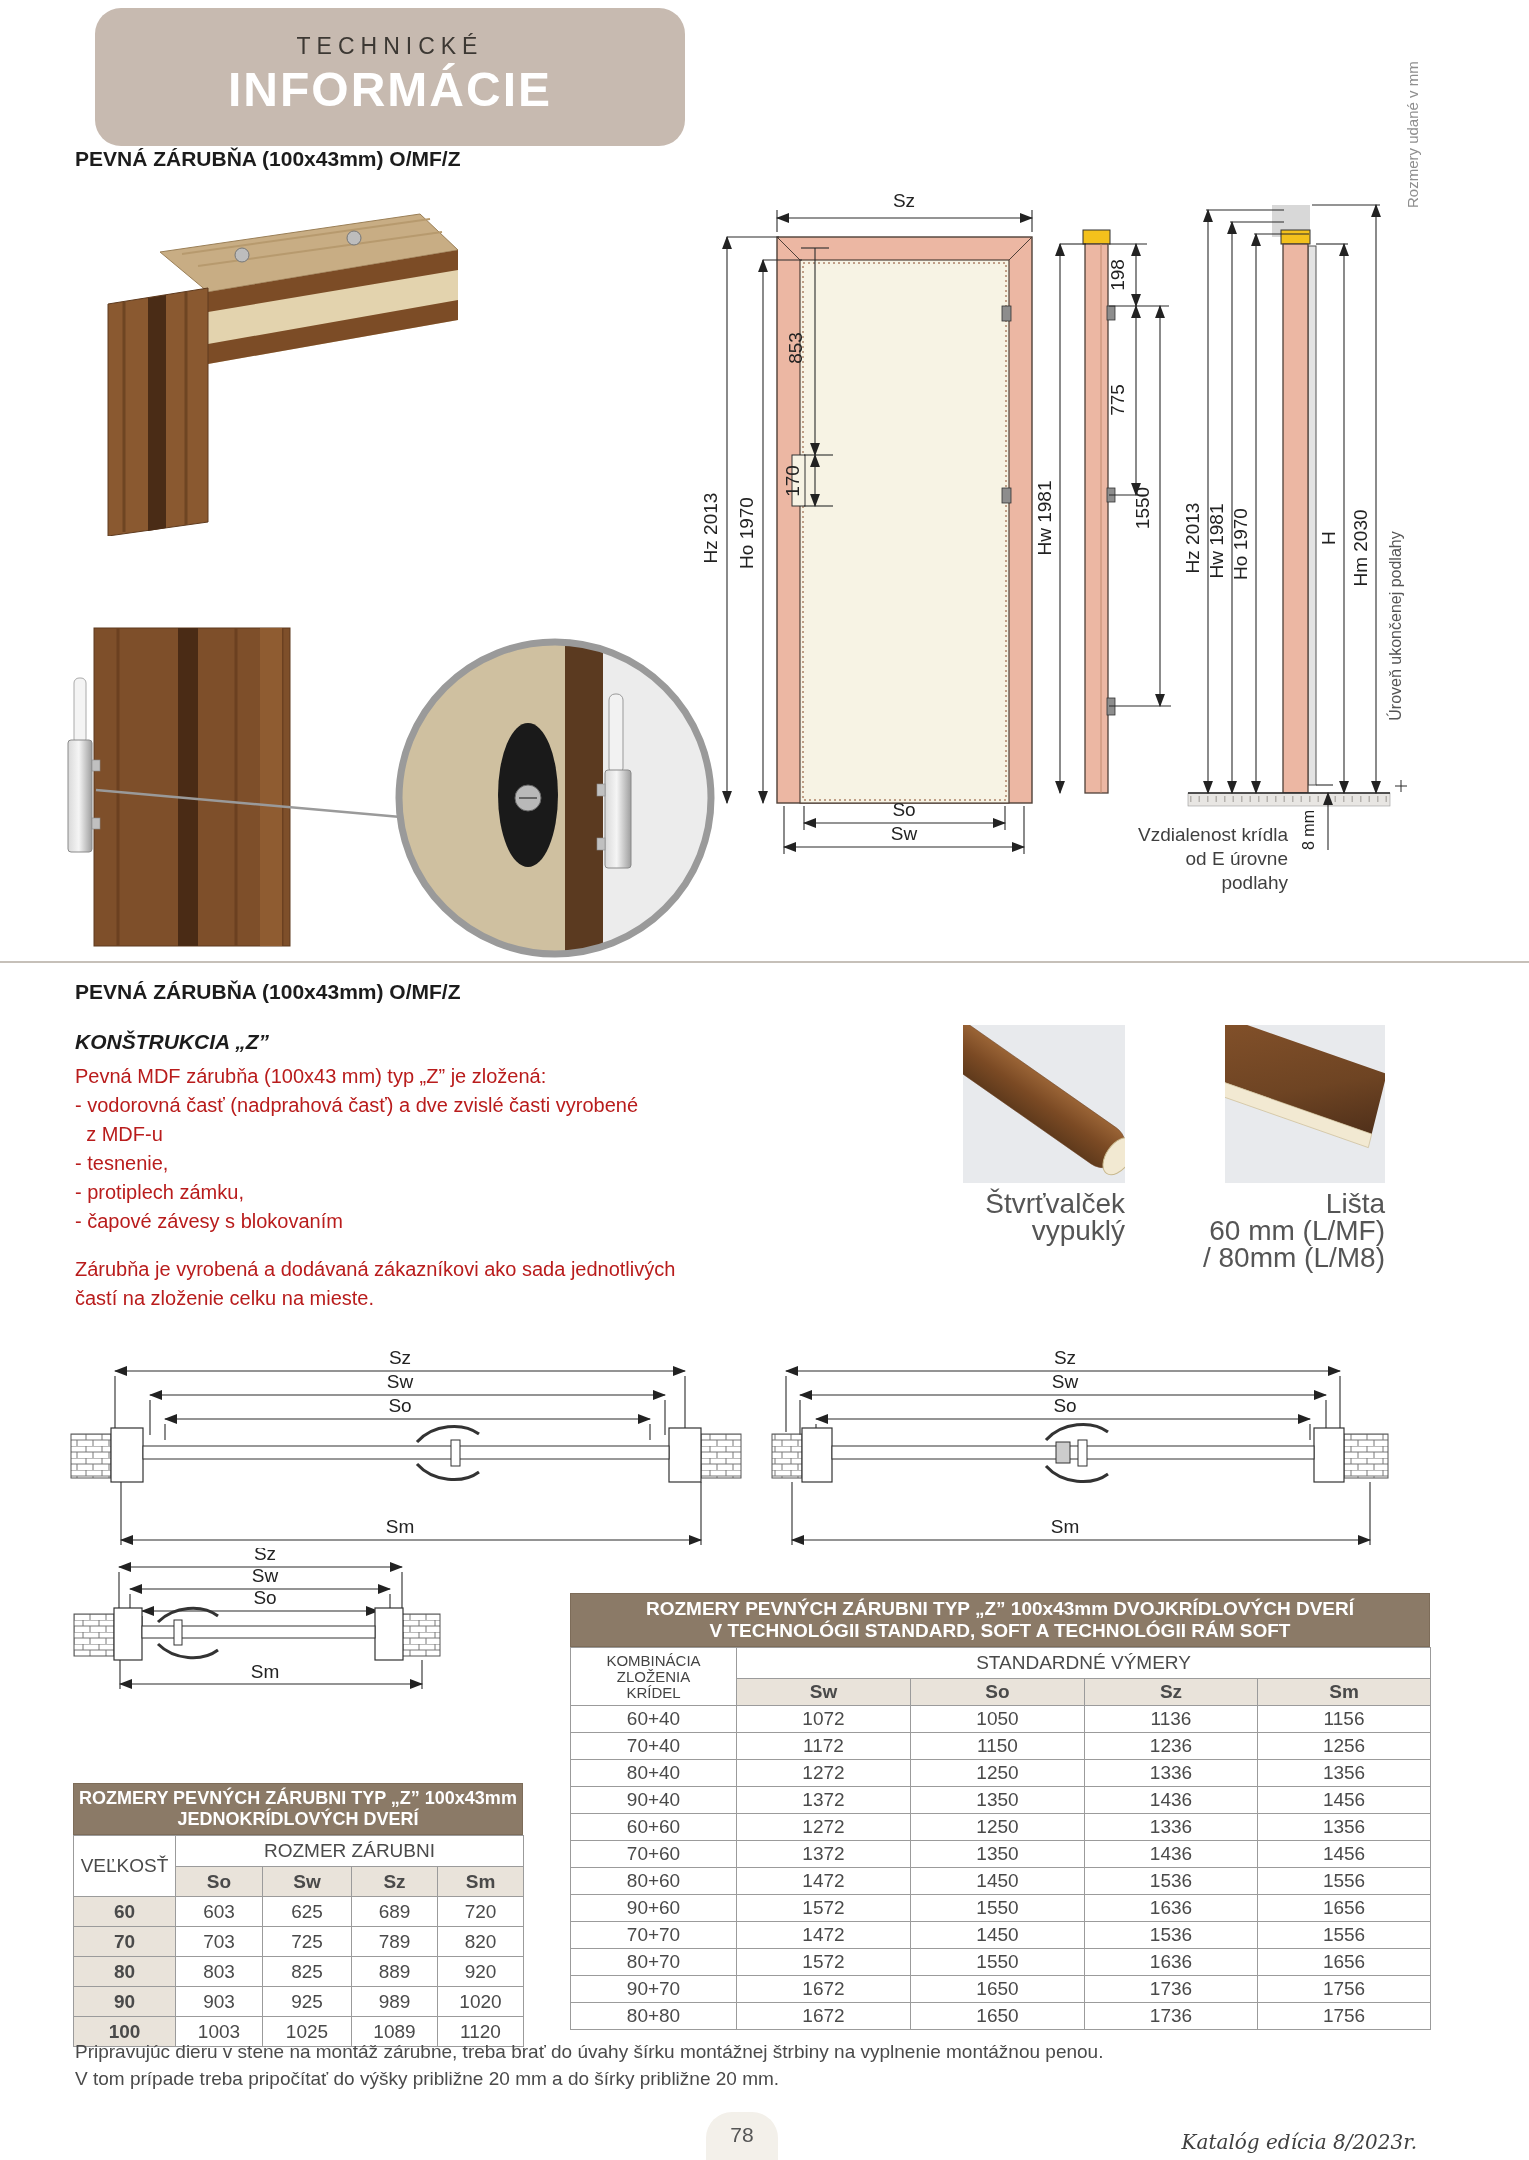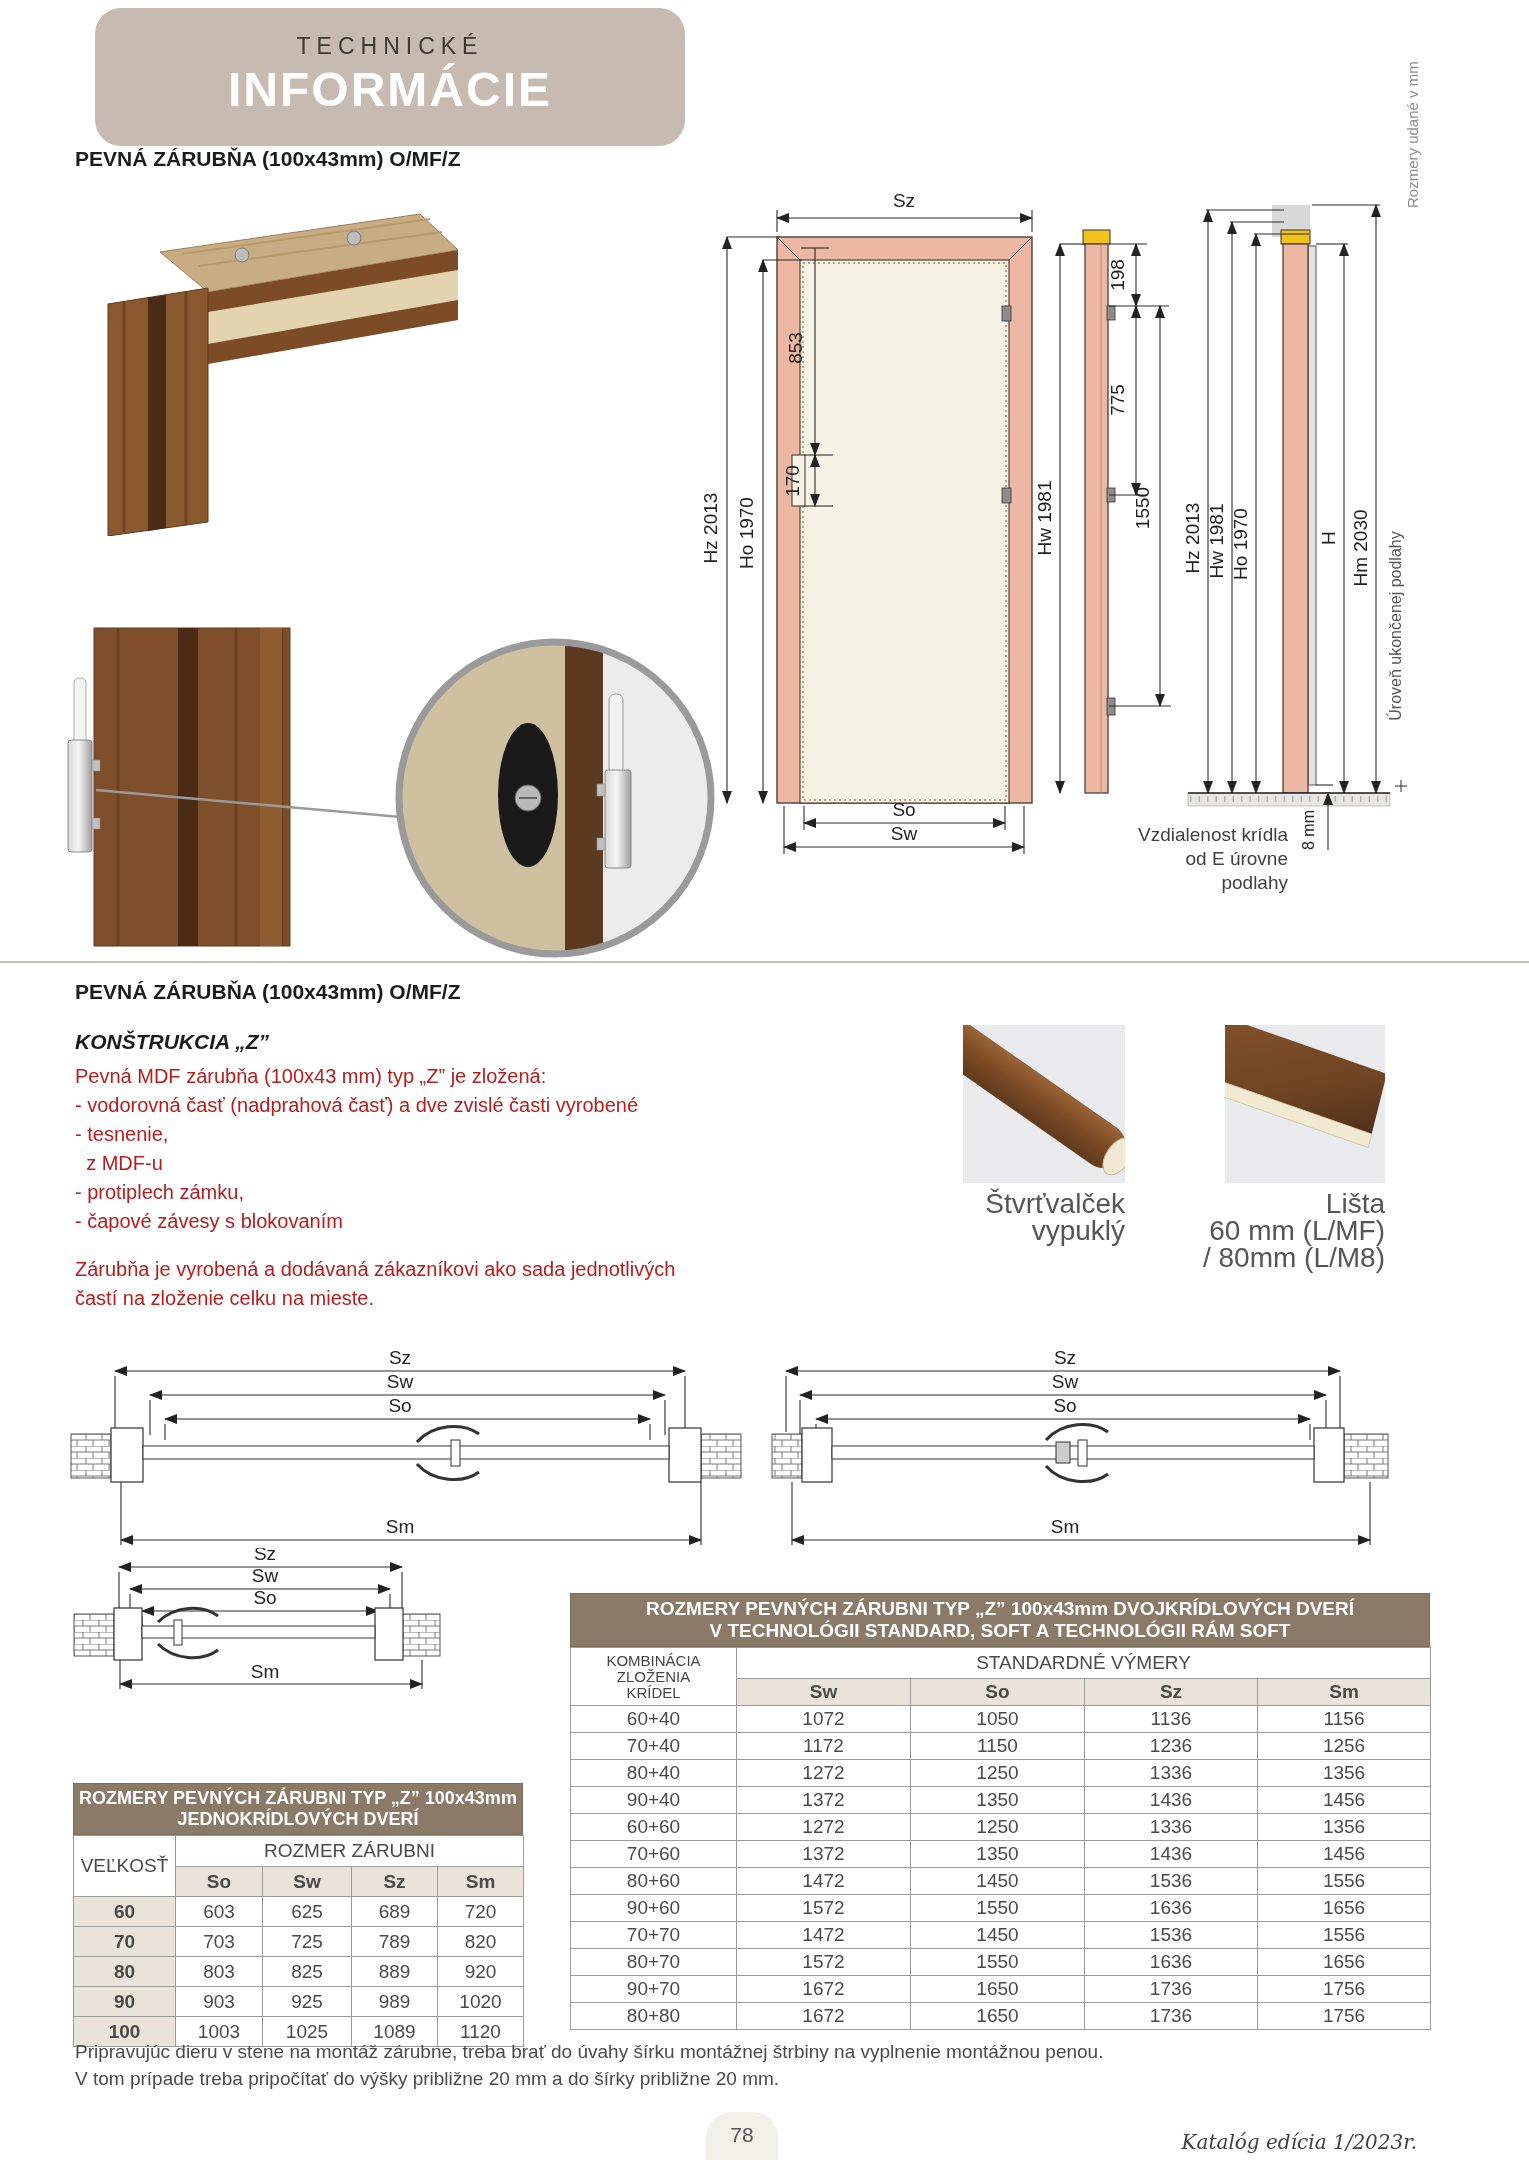--- a/index.html
+++ b/index.html
@@ -209,22 +209,22 @@
     </g>
   </svg>
 
   <div class="abs divider"></div>
 
   <div class="abs sec-title" style="left:75px;top:980px;">PEVNÁ ZÁRUBŇA (100x43mm) O/MF/Z</div>
   <div class="abs h2" style="left:75px;top:1030px;font-style:italic;">KONŠTRUKCIA „Z”</div>
   <div class="abs body-text" style="left:75px;top:1062px;width:600px;">
     <div class="textline">Pevná MDF zárubňa (100x43 mm) typ „Z” je zložená:</div>
     <div class="textline">- vodorovná časť (nadprahová časť) a dve zvislé časti vyrobené</div>
+    <div class="textline">  z MDF-u</div>
     <div class="textline">- tesnenie,</div>
-    <div class="textline">  z MDF-u</div>
     <div class="textline">- protiplech zámku,</div>
     <div class="textline">- čapové závesy s blokovaním</div>
   </div>
   <div class="abs body-text" style="left:75px;top:1255px;width:620px;">
     <div class="textline">Zárubňa je vyrobená a dodávaná zákazníkovi ako sada jednotlivých</div>
     <div class="textline">častí na zloženie celku na mieste.</div>
   </div>
 
   <svg class="abs" style="left:963px;top:1025px;" width="162" height="158" viewBox="0 0 162 158">
     <defs>
@@ -564,15 +564,15 @@
     </tbody>
       </table>
   </div>
 
   <div class="abs note" style="left:75px;top:2038px;width:1360px;">
     <div>Pripravujúc dieru v stene na montáž zárubne, treba brať do úvahy šírku montážnej štrbiny na vyplnenie montážnou penou.</div>
     <div>V tom prípade treba pripočítať do výšky približne  20 mm a do šírky približne 20 mm.</div>
   </div>
 
   <div class="abs pill">78</div>
-  <div class="abs edition">Katalóg edícia 1/2023r.</div>
+  <div class="abs edition">Katalóg edícia 8/2023r.</div>
 
 </div>
 
 </body></html>

